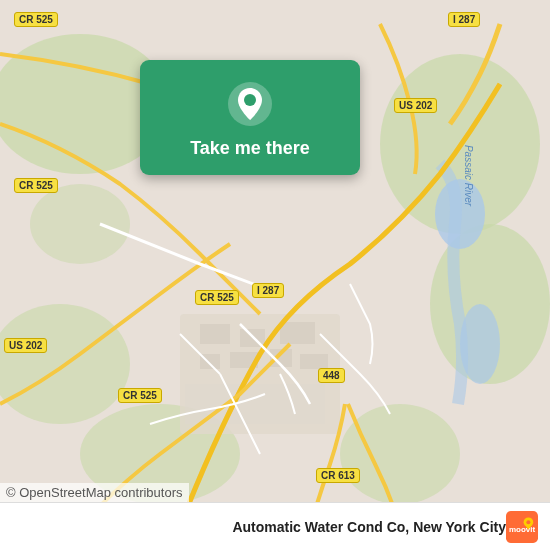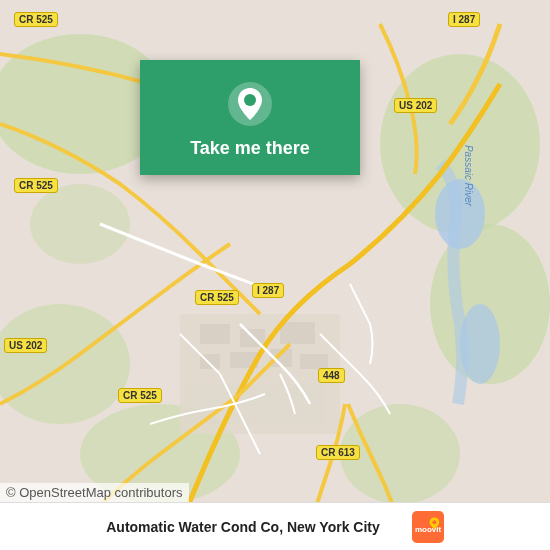--- a/index.html
+++ b/index.html
@@ -30,21 +30,21 @@
     
     #bottom-bar {
       position: absolute;
       bottom: 0;
       left: 0;
       right: 0;
       background: white;
       padding: 8px 12px;
       display: flex;
       align-items: center;
-      justify-content: center;
+      justify-content: flex-end;
       border-top: 1px solid #ddd;
       height: 48px;
     }
 
     #bottom-bar-left {
       display: flex;
       flex-direction: column;
     }
 
     #place-name {
@@ -63,21 +63,21 @@
       padding: 2px 6px;
     }
 
     
     #popup {
       position: absolute;
       top: 60px;
       left: 140px;
       width: 220px;
       background: #2e9e6b;
-      border-radius: 0;
+      border-radius: 9px;
       padding: 20px 16px 16px 16px;
       display: flex;
       flex-direction: column;
       align-items: center;
       box-shadow: 0 4px 12px rgba(0,0,0,0.3);
     }
 
     #popup-icon {
       width: 48px;
       height: 48px;
@@ -89,21 +89,20 @@
       font-size: 18px;
       font-weight: bold;
       text-align: center;
     }
 
     
     #moovit-logo {
       display: flex;
       align-items: center;
       gap: 4px;
-      margin-left: 32px;
     }
 
     #moovit-icon {
       width: 32px;
       height: 32px;
     }
 
     
     .road-label {
       position: absolute;
@@ -185,21 +184,21 @@
     <path d="M500 0 Q490 30 480 50 Q465 80 450 100" stroke="#f5c842" stroke-width="5" fill="none"></path>
   </svg>
 
   <div class="road-label" style="top:12px; left:14px;">CR 525</div>
   <div class="road-label" style="top:178px; left:14px;">CR 525</div>
   <div class="road-label" style="top:290px; left:195px;">CR 525</div>
   <div class="road-label" style="top:388px; left:118px;">CR 525</div>
   <div class="road-label" style="top:338px; left:4px;">US 202</div>
   <div class="road-label" style="top:98px; left:394px;">US 202</div>
   <div class="road-label" style="top:283px; left:252px;">I 287</div>
-  <div class="road-label" style="top:445px; left:316px;">CR 613</div>
+  <div class="road-label" style="top:468px; left:316px;">CR 613</div>
   <div class="road-label" style="top:368px; left:318px;">448</div>
   <div class="road-label" style="top:12px; left:448px;">I 287</div>
 
   <div class="river-label" style="top:170px; left:438px;">Passaic River</div>
 
   <div id="popup">
 
     <svg id="popup-icon" viewBox="0 0 48 48" xmlns="http://www.w3.org/2000/svg">
       <circle cx="24" cy="24" r="22" fill="rgba(255,255,255,0.25)"></circle>
       <path d="M24 8 C17 8 12 13.5 12 20 C12 29 24 40 24 40 C24 40 36 29 36 20 C36 13.5 31 8 24 8Z" fill="white"></path>

